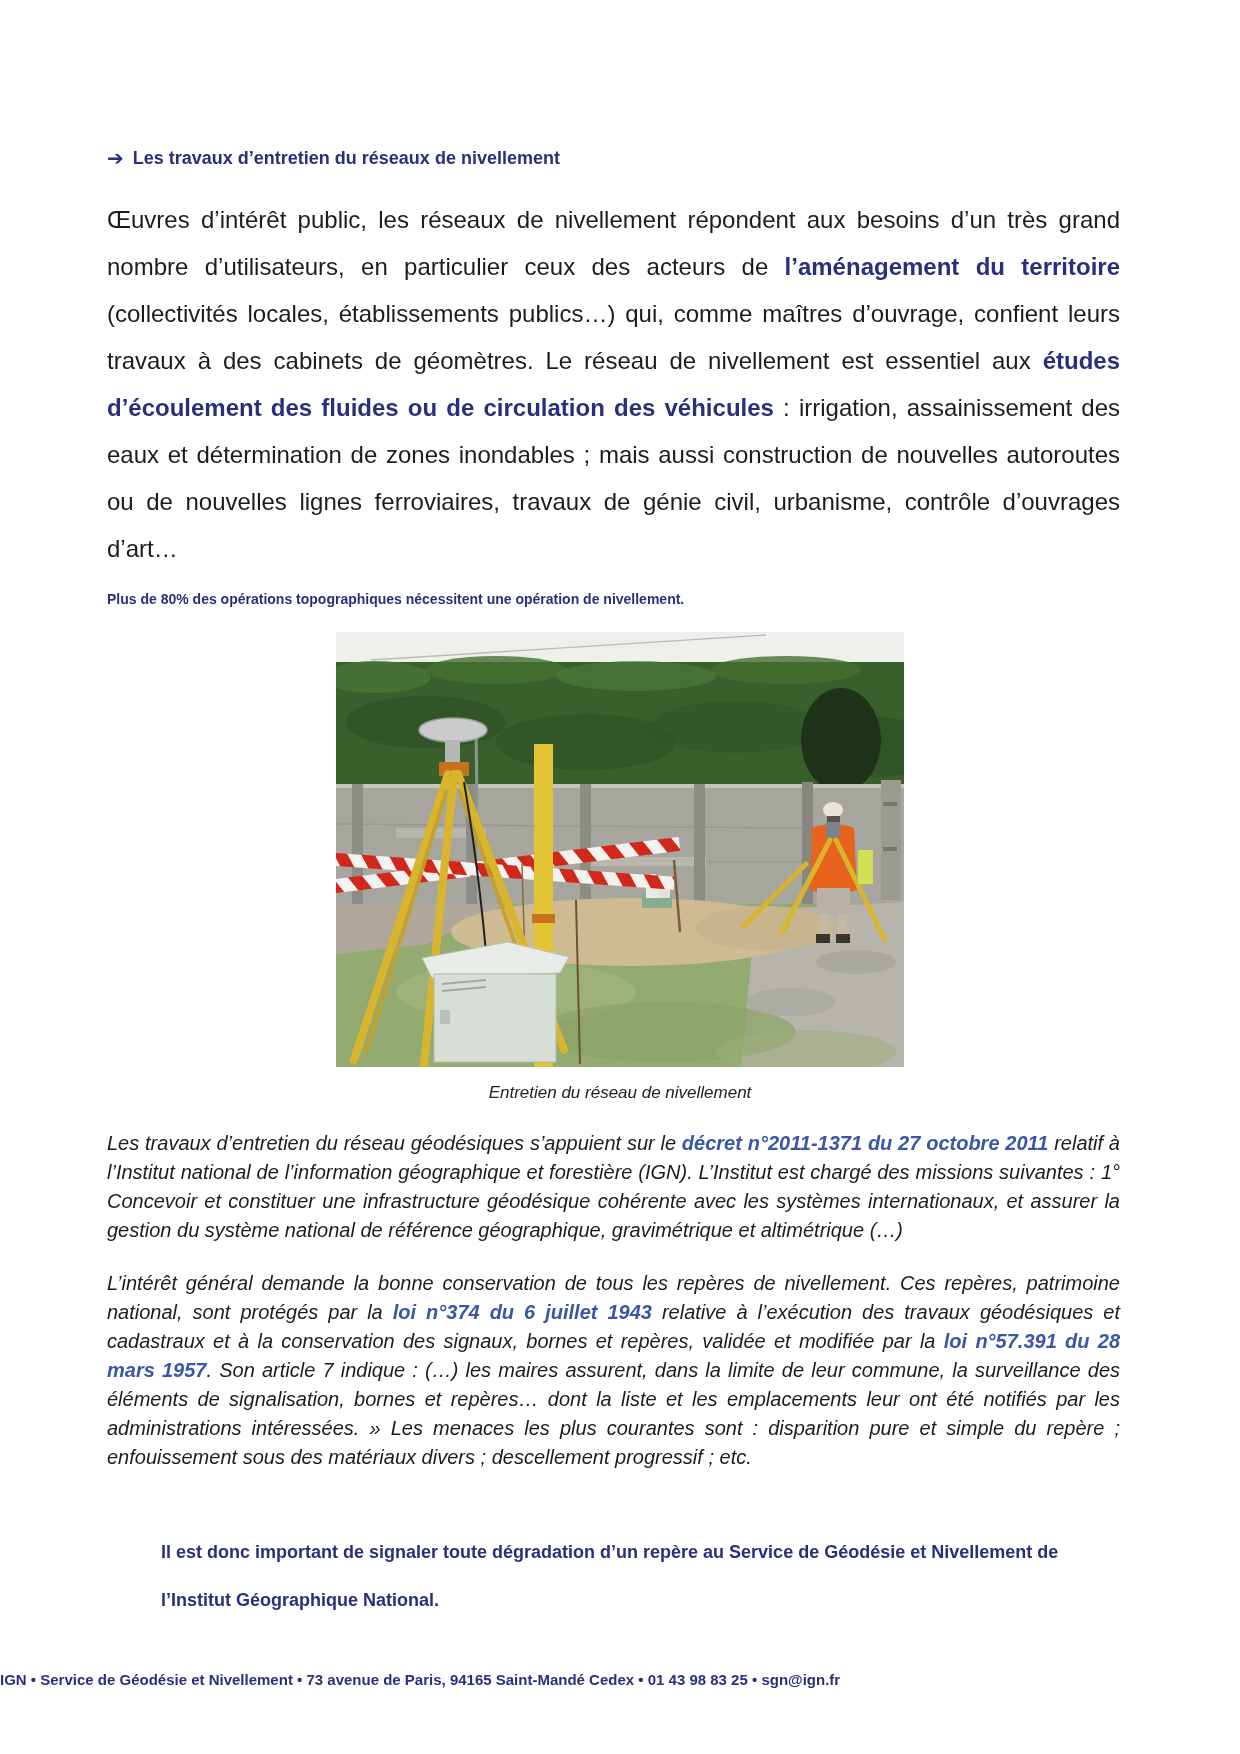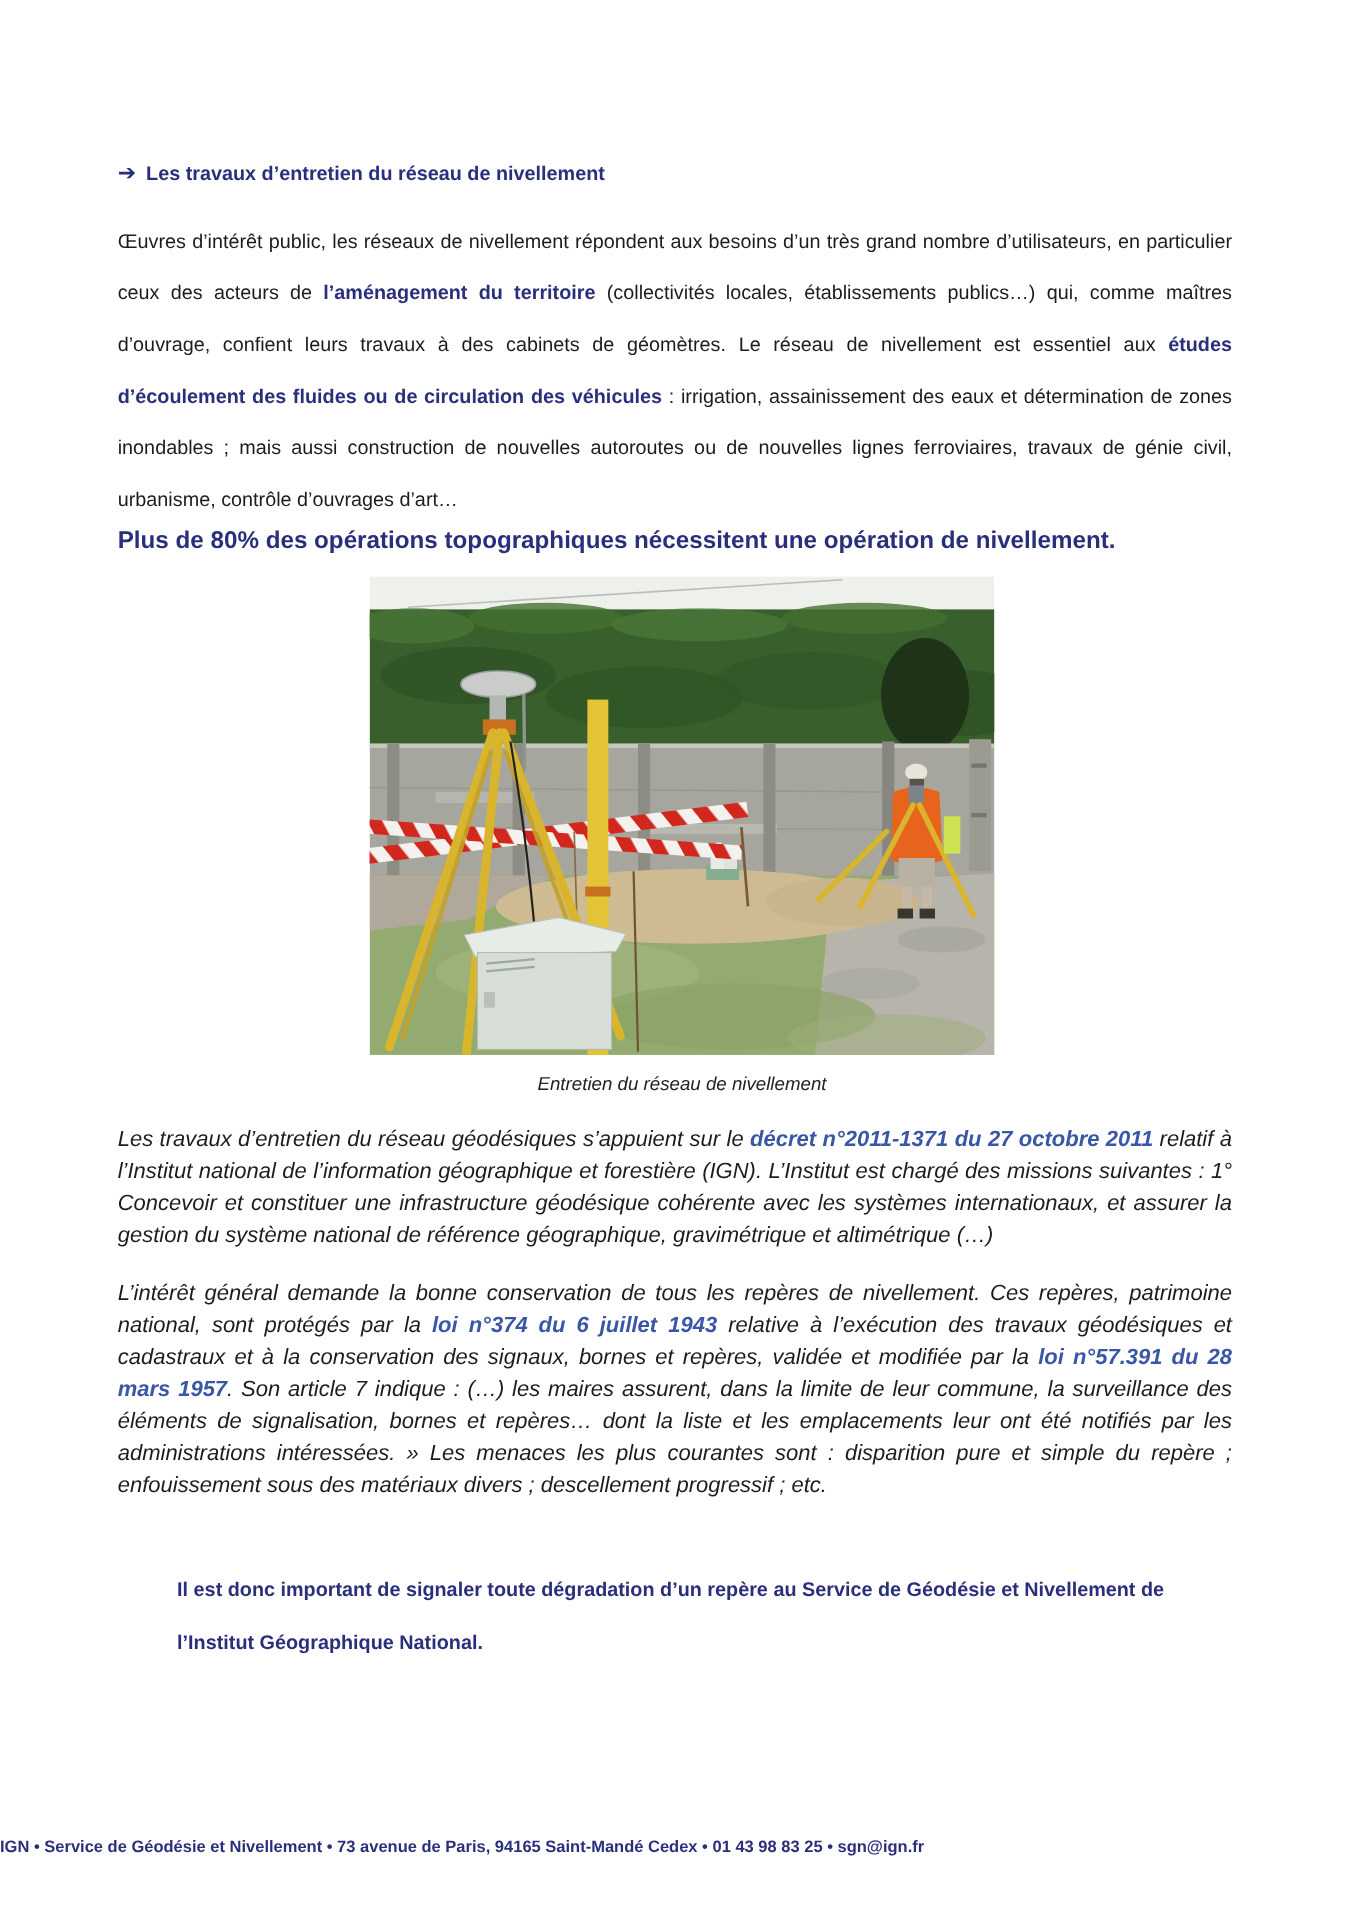--- a/index.html
+++ b/index.html
@@ -19,28 +19,29 @@
   .content{padding:0 120px 0 107px;}
   .doc-heading{
     margin-top:146px;
     font-size:18px;line-height:24px;
     font-weight:700;color:var(--navy);
     display:flex;align-items:center;gap:9px;
   }
   .doc-heading .arrow{font-size:20px;line-height:20px;font-weight:400;}
   .para-main{
     margin-top:26px;
-    font-size:18px;line-height:47px;
+    font-size:24px;line-height:47px;
     text-align:justify;text-justify:inter-word;
   }
   .seg-plain{color:var(--text);}
   .seg-navy{font-weight:700;color:var(--navy);}
   .seg-ref{font-weight:700;color:var(--blue);cursor:pointer;}
   .highlight{
-    font-size:22px;line-height:26px;
+    margin-top:14px;
+    font-size:14px;line-height:26px;
     font-weight:700;color:var(--navy);
   }
   figure.photo-fig{margin-top:20px;text-align:center;}
   figure.photo-fig svg{display:inline-block;}
   .caption{
     margin-top:12px;text-align:center;
     font-style:italic;font-size:17px;color:#222;
   }
   .para-legal{
     font-style:italic;font-size:20px;line-height:29px;
@@ -60,21 +61,21 @@
 </style>
 </head>
 <body>
 
 <div class="page">
 
   <div class="content">
 
     <div class="doc-heading">
       <span class="arrow">➔</span>
-      <span>Les travaux d’entretien du réseau de nivellement</span>
+      <span>Les travaux d’entretien du réseaux de nivellement</span>
     </div>
 
     <p class="para-main"><span class="seg-plain">Œuvres d’intérêt public, les réseaux de nivellement répondent aux besoins d’un très grand nombre d’utilisateurs, en particulier ceux des acteurs de </span><span class="seg-navy">l’aménagement du territoire</span><span class="seg-plain"> (collectivités locales, établissements publics…) qui, comme maîtres d’ouvrage, confient leurs travaux à des cabinets de géomètres. Le réseau de nivellement est essentiel aux </span><span class="seg-navy">études d’écoulement des fluides ou de circulation des véhicules</span><span class="seg-plain"> : irrigation, assainissement des eaux et détermination de zones inondables ; mais aussi construction de nouvelles autoroutes ou de nouvelles lignes ferroviaires, travaux de génie civil, urbanisme, contrôle d’ouvrages d’art…</span></p>
 
     <p class="highlight">Plus de 80% des opérations topographiques nécessitent une opération de nivellement.</p>
   </div>
 
   <figure class="photo-fig">
     <svg width="568" height="435" viewBox="0 0 568 435" xmlns="http://www.w3.org/2000/svg" role="img">
       <defs>

